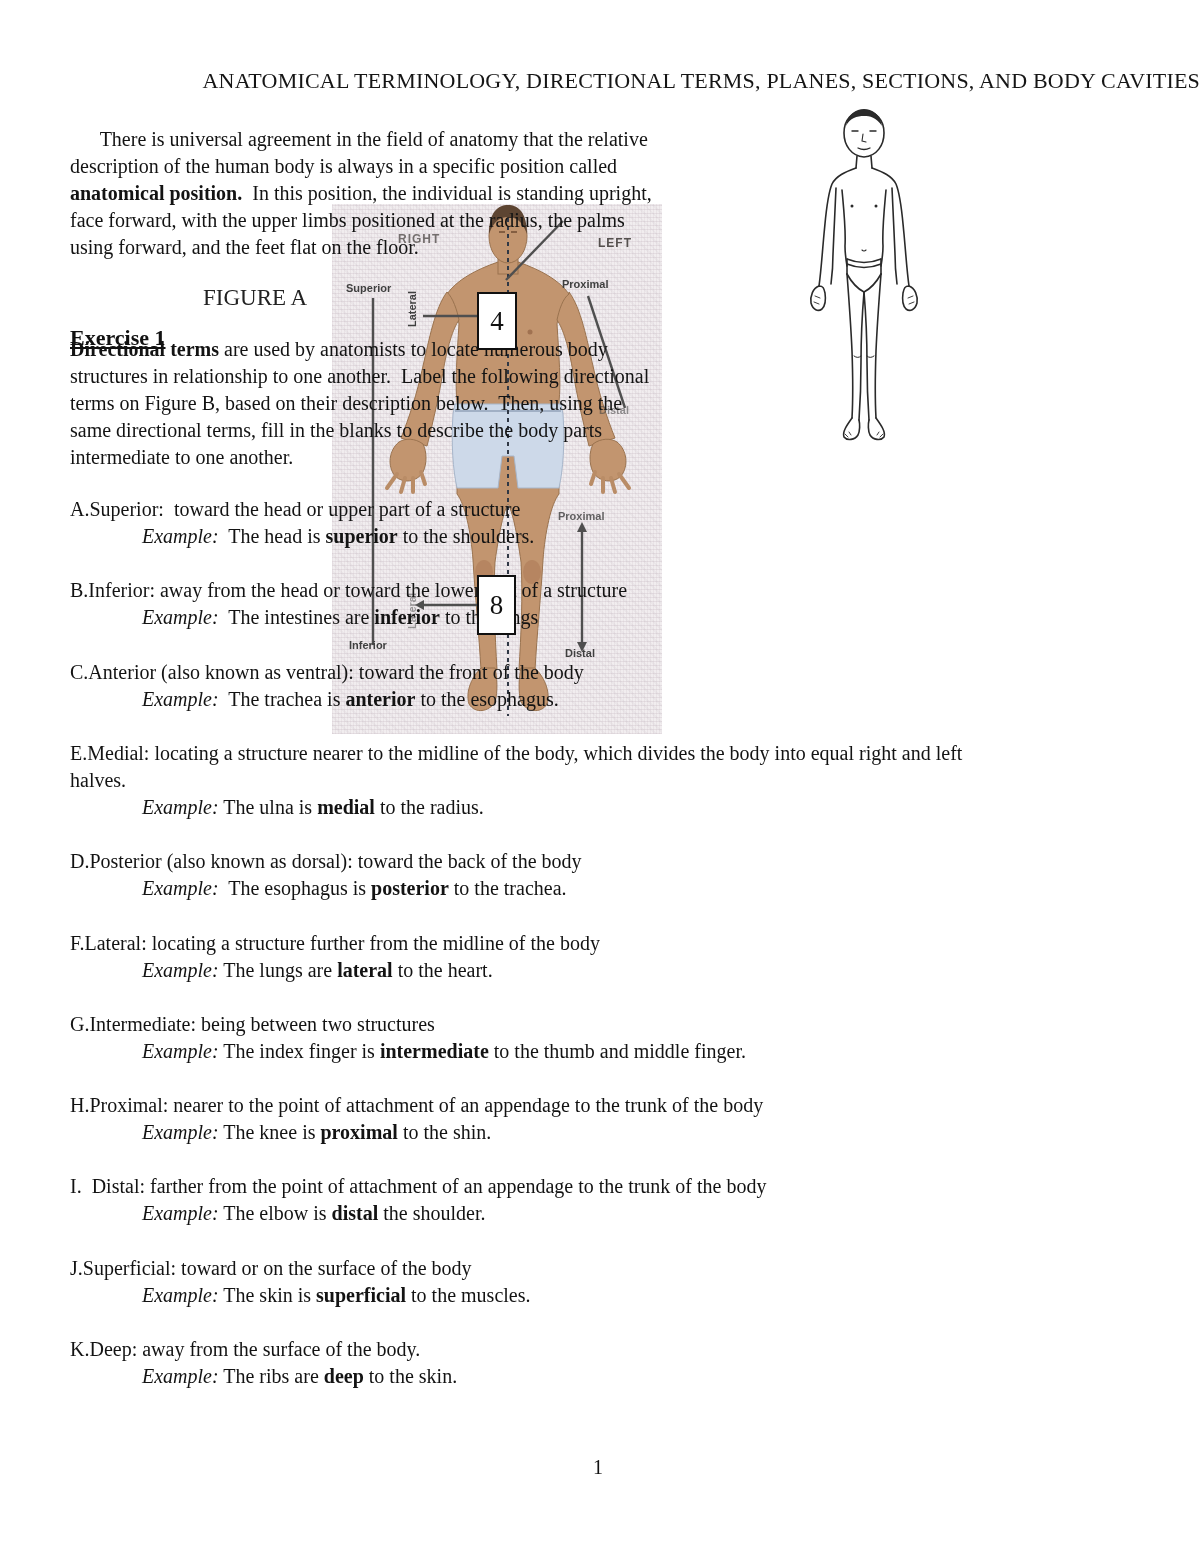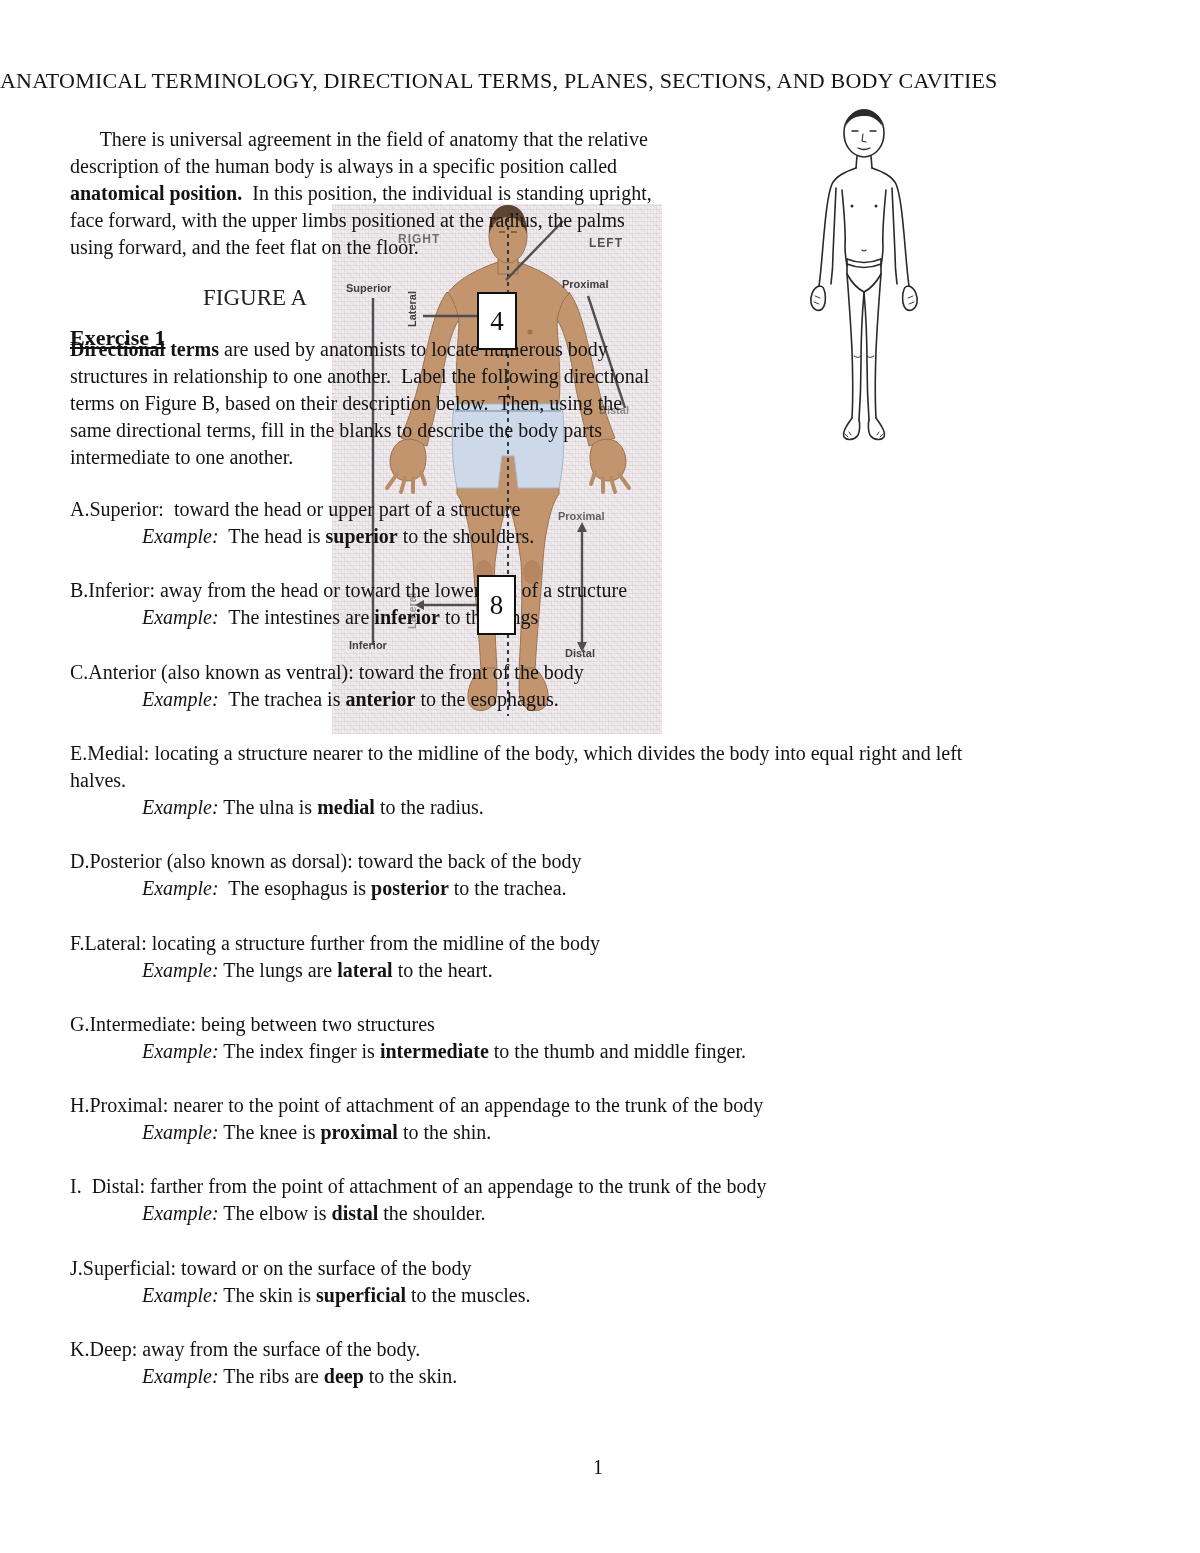--- a/index.html
+++ b/index.html
@@ -3,21 +3,21 @@
 <meta charset="utf-8">
 <title>Anatomical Terminology Worksheet</title>
 <style>
   html,body{margin:0;padding:0;background:#ffffff;}
   .page{
     position:relative;width:1200px;height:1553px;background:#fff;overflow:hidden;
     font-family:"Liberation Serif",serif;color:#111;
     --lh:27.1px;
   }
   .title{
-    position:absolute;top:68px;left:0;width:1200px;text-align:left;
+    position:absolute;top:68px;left:0;width:1200px;text-align:right;
     font-size:22px;letter-spacing:.2px;white-space:pre;color:#151515;
   }
   .para{position:absolute;}
   .para1{left:70px;top:126px;}
   .para2{left:70px;top:336px;}
   .tline{white-space:pre;font-size:20px;line-height:var(--lh);color:#131313;}
   .tline b{font-weight:bold;}
   .fig-a-caption{position:absolute;left:203px;top:285px;font-size:23px;color:#222;}
   .exercise-heading{
     position:absolute;left:70px;top:303px;font-size:22px;font-weight:bold;
@@ -119,21 +119,21 @@
         <path d="M250,326 L250,440"></path>
         <path d="M88,401 L145,401"></path>
       </g>
       <g fill="#4f4f4f" stroke="none">
         <polygon points="250,318 245,328 255,328"></polygon>
         <polygon points="250,448 245,438 255,438"></polygon>
         <polygon points="83,401 92,396 92,406"></polygon>
       </g>
     </svg>
     <div class="fb-label fb-side" style="left:58px;top:28px;opacity:.8;">RIGHT</div>
-    <div class="fb-label fb-side" style="left:249px;top:32px;text-align:right;">LEFT</div>
+    <div class="fb-label fb-side" style="left:258px;top:32px;text-align:right;">LEFT</div>
     <div class="fb-label" style="left:14px;top:78px;">Superior</div>
     <div class="fb-label" style="left:17px;top:435px;">Inferior</div>
     <div class="fb-label fb-rot" style="left:58px;top:99px;width:44px;text-align:center;">Lateral</div>
     <div class="fb-label fb-rot" style="left:58px;top:401px;width:44px;text-align:center;opacity:.5;">Lateral</div>
     <div class="fb-label" style="left:230px;top:74px;">Proximal</div>
     <div class="fb-label" style="left:267px;top:200px;opacity:.55;">Distal</div>
     <div class="fb-label" style="left:226px;top:306px;opacity:.8;">Proximal</div>
     <div class="fb-label" style="left:233px;top:443px;">Distal</div>
     <div class="numbox box4">4</div>
     <div class="numbox box8">8</div>

